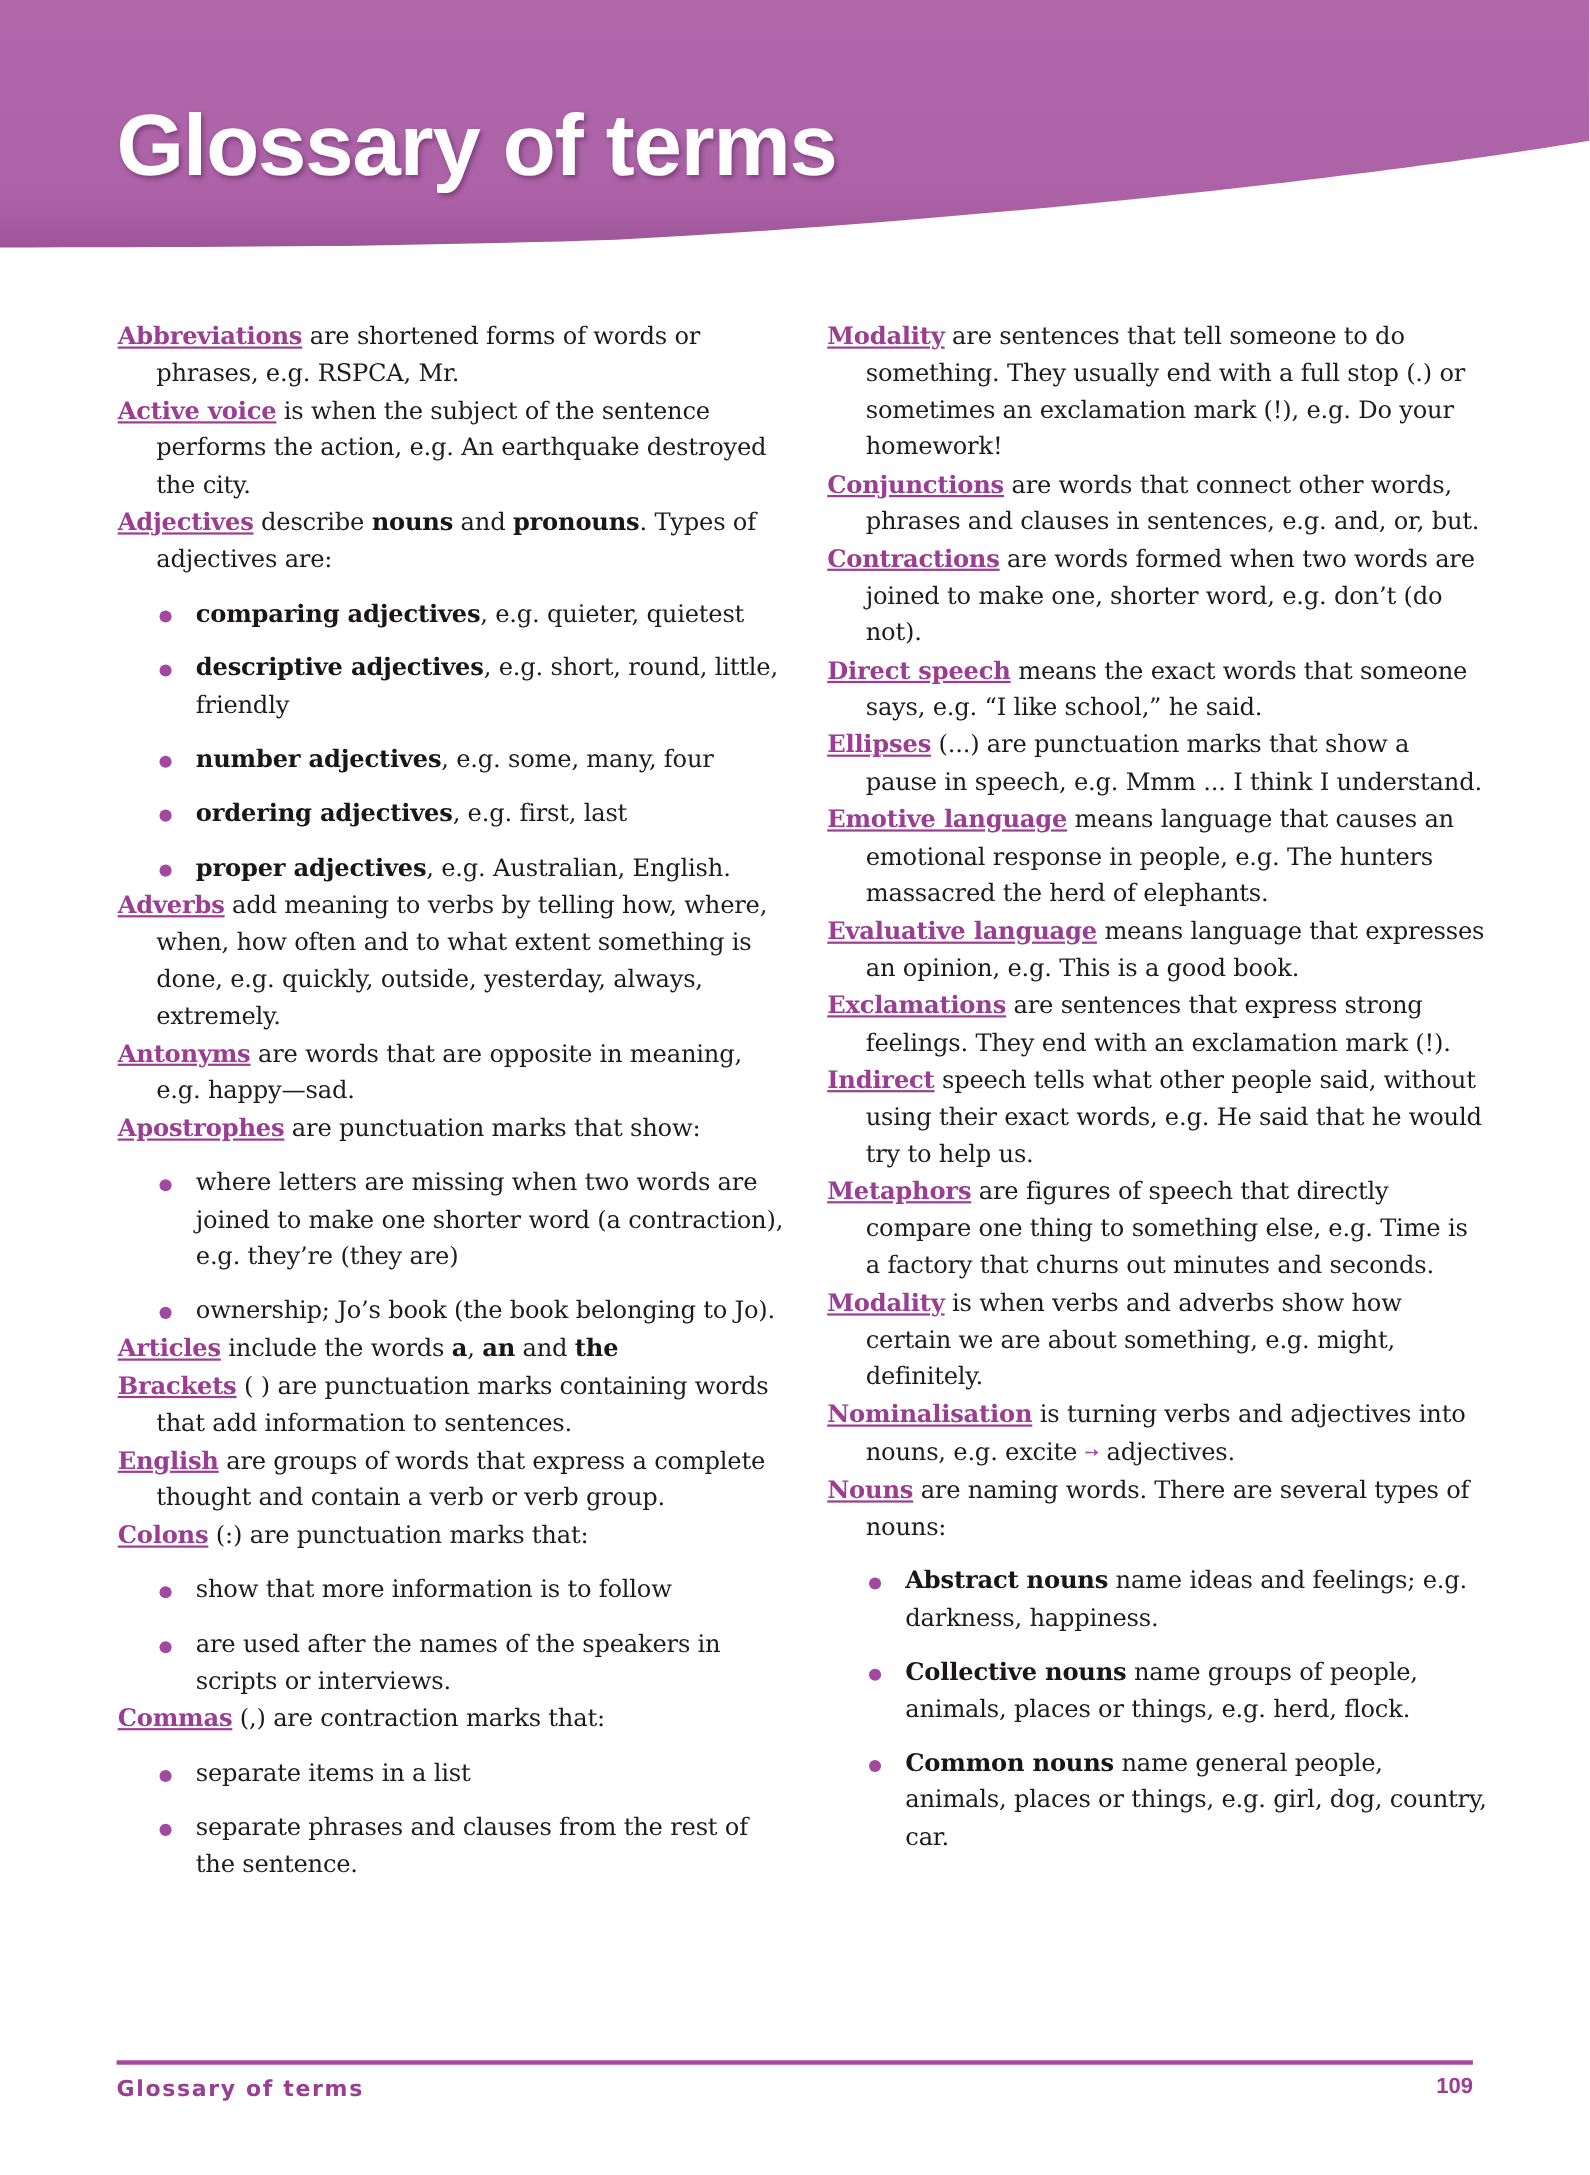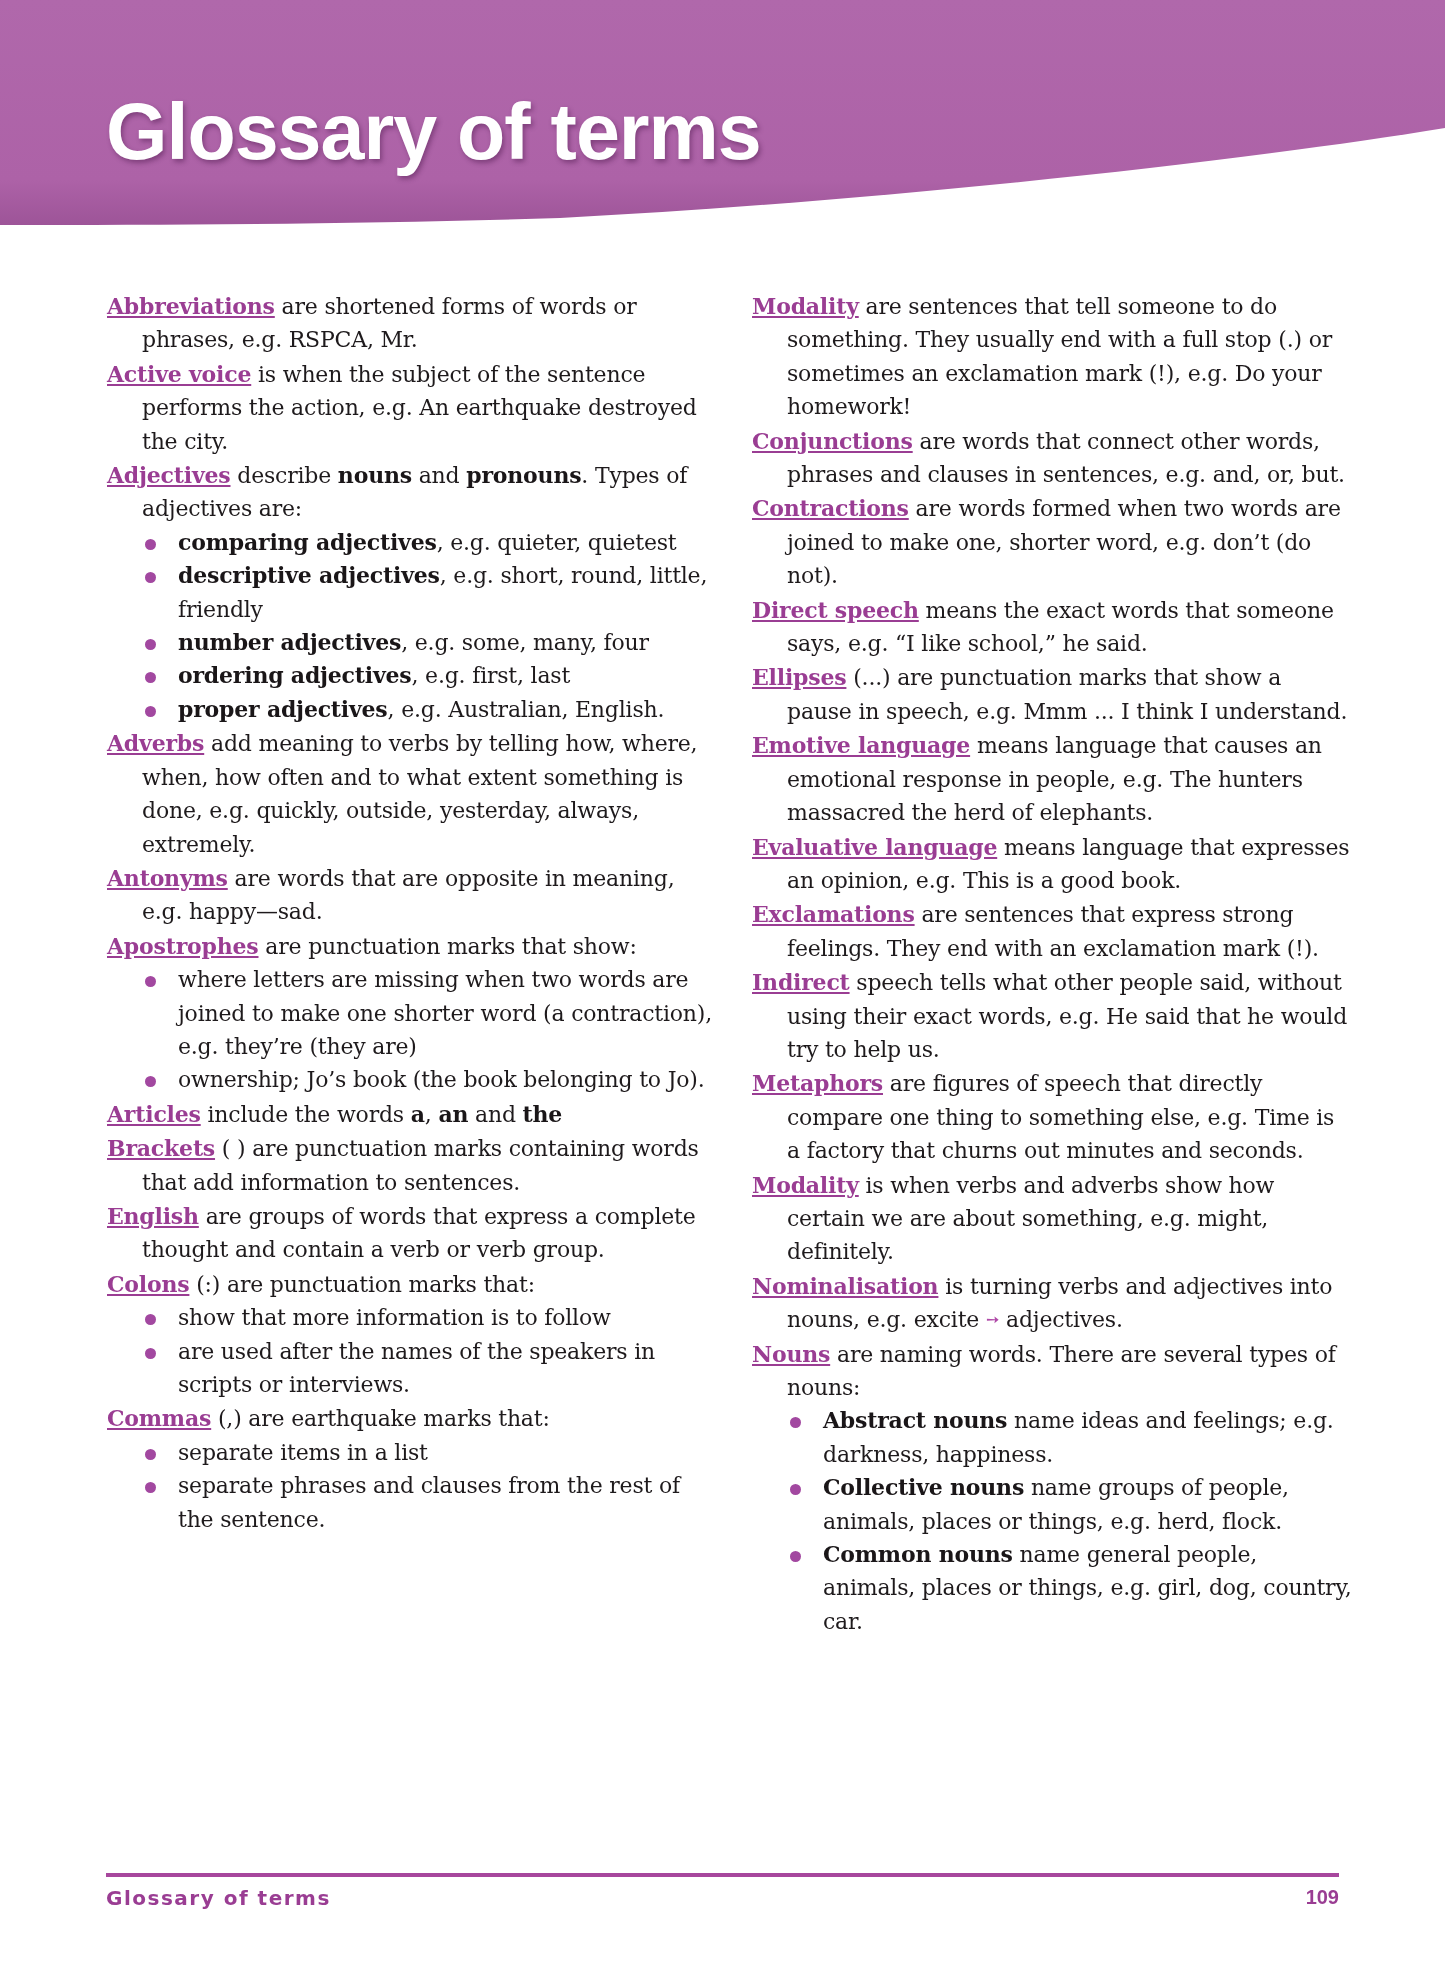--- a/index.html
+++ b/index.html
@@ -11,21 +11,21 @@
     font-family: "Liberation Sans", "DejaVu Sans", sans-serif; font-weight: bold;
     font-size: 79px; letter-spacing: -1px; color: #ffffff;
     text-shadow: 2px 3px 5px rgba(70, 20, 70, 0.45); line-height: 1; }
   .column { position: absolute; top: 290px; }
   .col-left { left: 107px; width: 610px; }
   .col-right { left: 752px; width: 600px; }
   .entry { font-size: 22px; line-height: 33.4px; padding-left: 35px; text-indent: -35px; margin: 0 0 1px 0; letter-spacing: -0.2px; }
   .term { color: #9a3d93; font-weight: bold; text-decoration: underline; }
   .b { font-weight: bold; color: #1a1618; }
   ul.bullets { list-style: none; margin: 0; padding: 0 0 0 0; }
-  ul.bullets li { position: relative; padding-left: 36px; text-indent: 0; }
+  ul.bullets li { position: relative; padding-left: 36px; text-indent: 0; margin-top: 16px; }
   ul.bullets li .dot { position: absolute; left: 3px; top: 13px; width: 11px; height: 11px; border-radius: 50%; background: #a248a0; }
   .arrow { color: #b04aa8; font-size: 16px; font-family: "DejaVu Sans", sans-serif; vertical-align: 2px; }
   .footer-rule { position: absolute; left: 106px; top: 1873px; width: 1233px; height: 4px; background: #a7479d; }
   .footer-label { position: absolute; left: 106px; top: 1886px; font-family: "DejaVu Sans", "Liberation Sans", sans-serif; font-weight: bold; font-size: 20px; letter-spacing: 1.5px; color: #9a3d93; }
   .page-number { position: absolute; right: 106px; top: 1886px; font-family: Liberation Sans, sans-serif; font-weight: bold; font-size: 20px; color: #9a3d93; }
 </style>
 </head>
 <body>
 
 <div class="banner">
@@ -79,21 +79,21 @@
 
   <div class="entry">
     <span class="term">Colons</span><span> (:) are punctuation marks that:</span>
     <ul class="bullets">
       <li><span class="dot"></span><span>show that more information is to follow</span></li>
       <li><span class="dot"></span><span>are used after the names of the speakers in scripts or interviews.</span></li>
     </ul>
   </div>
 
   <div class="entry">
-    <span class="term">Commas</span><span> (,) are earthquake marks that:</span>
+    <span class="term">Commas</span><span> (,) are contraction marks that:</span>
     <ul class="bullets">
       <li><span class="dot"></span><span>separate items in a list</span></li>
       <li><span class="dot"></span><span>separate phrases and clauses from the rest of the sentence.</span></li>
     </ul>
   </div>
 </div>
 
 <div class="column col-right">
 
   <p class="entry"><span class="term">Modality</span><span> are sentences that tell someone to do something. They usually end with a full stop (.) or sometimes an exclamation mark (!), e.g. Do your homework!</span></p>

